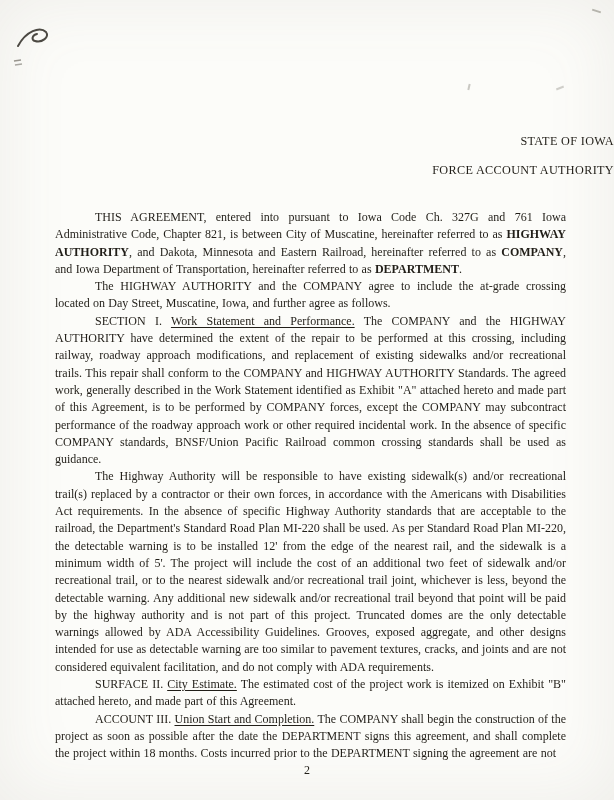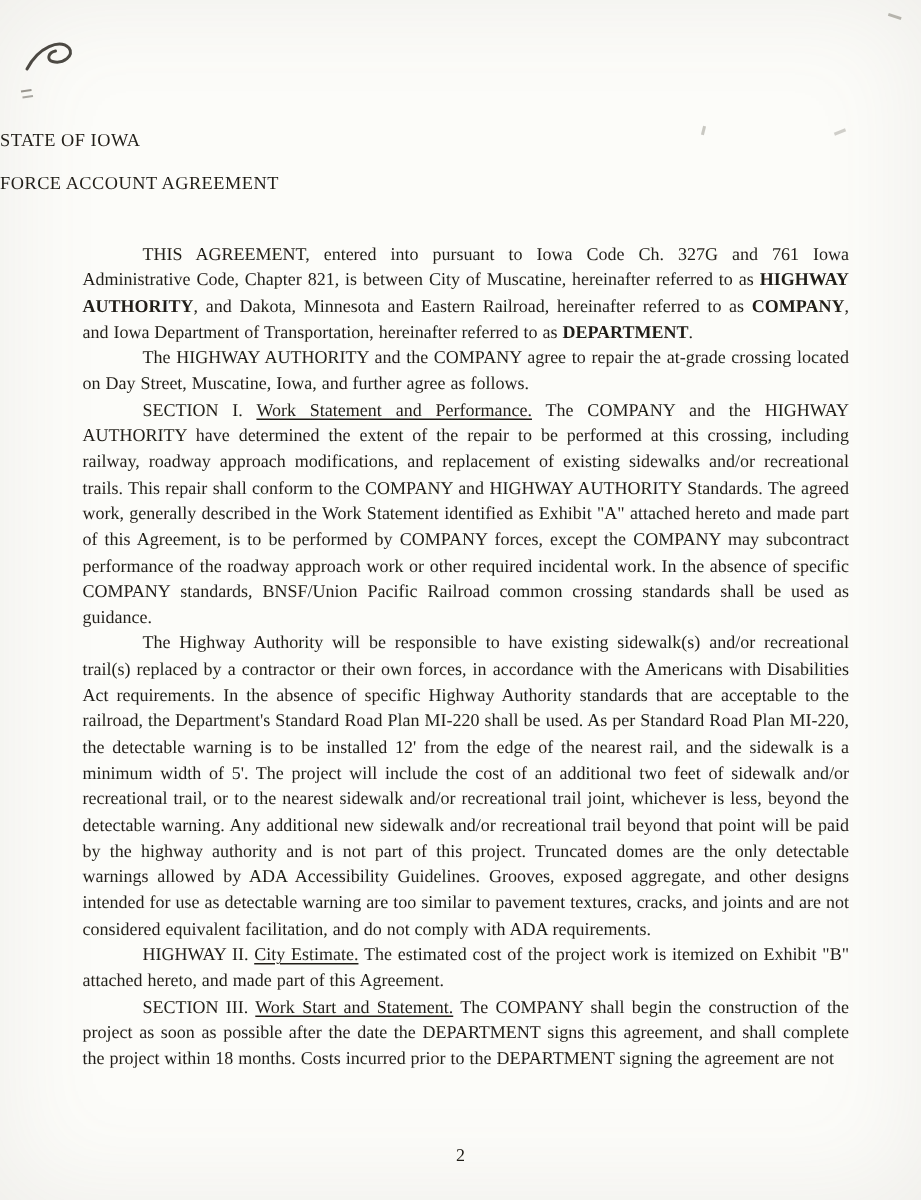--- a/index.html
+++ b/index.html
@@ -13,23 +13,24 @@
     width: 614px;
     height: 800px;
     margin: 0 auto;
     background: #fcfcf9;
     color: #211e18;
     overflow: hidden;
     box-shadow: inset 0 0 70px rgba(120,112,95,0.10);
   }
   .doc-header {
     padding-top: 86px;
-    text-align: left;
+    text-align: right;
     font-size: 12.2px;
     letter-spacing: 0.35px;
+    margin-top: 48px;
   }
   .title-line { margin: 0 0 14px 0; }
   .doc-body {
     margin: 31px 48px 0 55px;
     font-size: 12px;
     line-height: 17.3px;
     text-align: justify;
     word-spacing: 0.3px;
   }
   .para { margin: 0; text-indent: 40px; }
@@ -58,36 +59,36 @@
     <path d="M6 24 C 14 9, 28 4, 34 10 C 38 15, 30 21, 23 19 C 19 18, 20 13, 25 12" stroke="#2e2a23" stroke-width="2" fill="none" stroke-linecap="round" opacity="0.85"></path>
     <path d="M2 39 L 9 38" stroke="#4a453b" stroke-width="1.4" fill="none" opacity="0.55"></path>
     <path d="M3 43 L 10 42" stroke="#4a453b" stroke-width="1.4" fill="none" opacity="0.45"></path>
   </svg>
   <span class="speck speck-a"></span>
   <span class="speck speck-b"></span>
   <span class="speck speck-c"></span>
 
   <header class="doc-header">
     <p class="title-line">STATE OF IOWA</p>
-    <p class="title-line">FORCE ACCOUNT AGREEMENT</p>
+    <p class="title-line">FORCE ACCOUNT AUTHORITY</p>
   </header>
 
   <main class="doc-body">
 
     <p class="para"><span>THIS AGREEMENT, entered into pursuant to Iowa Code Ch. 327G and 761 Iowa Administrative Code, Chapter 821, is between City of Muscatine, hereinafter referred to as </span><b class="term">HIGHWAY AUTHORITY</b><span>, and Dakota, Minnesota and Eastern Railroad, hereinafter referred to as </span><b class="term">COMPANY</b><span>, and Iowa Department of Transportation, hereinafter referred to as </span><b class="term">DEPARTMENT</b><span>.</span></p>
 
-    <p class="para">The HIGHWAY AUTHORITY and the COMPANY agree to repair the at-grade crossing located on Day Street, Muscatine, Iowa, and further agree as follows.</p>
+    <p class="para">The HIGHWAY AUTHORITY and the COMPANY agree to include the at-grade crossing located on Day Street, Muscatine, Iowa, and further agree as follows.</p>
 
     <p class="para"><span>SECTION I.  </span><u class="section-title">Work Statement and Performance.</u><span>  The COMPANY and the HIGHWAY AUTHORITY have determined the extent of the repair to be performed at this crossing, including railway, roadway approach modifications, and replacement of existing sidewalks and/or recreational trails.  This repair shall conform to the COMPANY and HIGHWAY AUTHORITY Standards.  The agreed work, generally described in the Work Statement identified as Exhibit "A" attached hereto and made part of this Agreement, is to be performed by COMPANY forces, except the COMPANY may subcontract performance of the roadway approach work or other required incidental work.  In the absence of specific COMPANY standards, BNSF/Union Pacific Railroad common crossing standards shall be used as guidance.</span></p>
 
     <p class="para">The Highway Authority will be responsible to have existing sidewalk(s) and/or recreational trail(s) replaced by a contractor or their own forces, in accordance with the Americans with Disabilities Act requirements.  In the absence of specific Highway Authority standards that are acceptable to the railroad, the Department's Standard Road Plan MI-220 shall be used.  As per Standard Road Plan MI-220, the detectable warning is to be installed 12' from the edge of the nearest rail, and the sidewalk is a minimum width of 5'.  The project will include the cost of an additional two feet of sidewalk and/or recreational trail, or to the nearest sidewalk and/or recreational trail joint, whichever is less, beyond the detectable warning.  Any additional new sidewalk and/or recreational trail beyond that point will be paid by the highway authority and is not part of this project.  Truncated domes are the only detectable warnings allowed by ADA Accessibility Guidelines.  Grooves, exposed aggregate, and other designs intended for use as detectable warning are too similar to pavement textures, cracks, and joints and are not considered equivalent facilitation, and do not comply with ADA requirements.</p>
 
-    <p class="para"><span>HIGHWAY II.  </span><u class="section-title">City Estimate.</u><span>  The estimated cost of the project work is itemized on Exhibit "B" attached hereto, and made part of this Agreement.</span></p>
+    <p class="para"><span>SURFACE II.  </span><u class="section-title">City Estimate.</u><span>  The estimated cost of the project work is itemized on Exhibit "B" attached hereto, and made part of this Agreement.</span></p>
 
-    <p class="para"><span>SECTION III.  </span><u class="section-title">Work Start and Statement.</u><span>  The COMPANY shall begin the construction of the project as soon as possible after the date the DEPARTMENT signs this agreement, and shall complete the project within 18 months.  Costs incurred prior to the DEPARTMENT signing the agreement are not</span></p>
+    <p class="para"><span>ACCOUNT III.  </span><u class="section-title">Union Start and Completion.</u><span>  The COMPANY shall begin the construction of the project as soon as possible after the date the DEPARTMENT signs this agreement, and shall complete the project within 18 months.  Costs incurred prior to the DEPARTMENT signing the agreement are not</span></p>
 
   </main>
 
   <footer class="page-footer">
     <span class="page-number">2</span>
   </footer>
 
 </div>
 
 </body></html>

